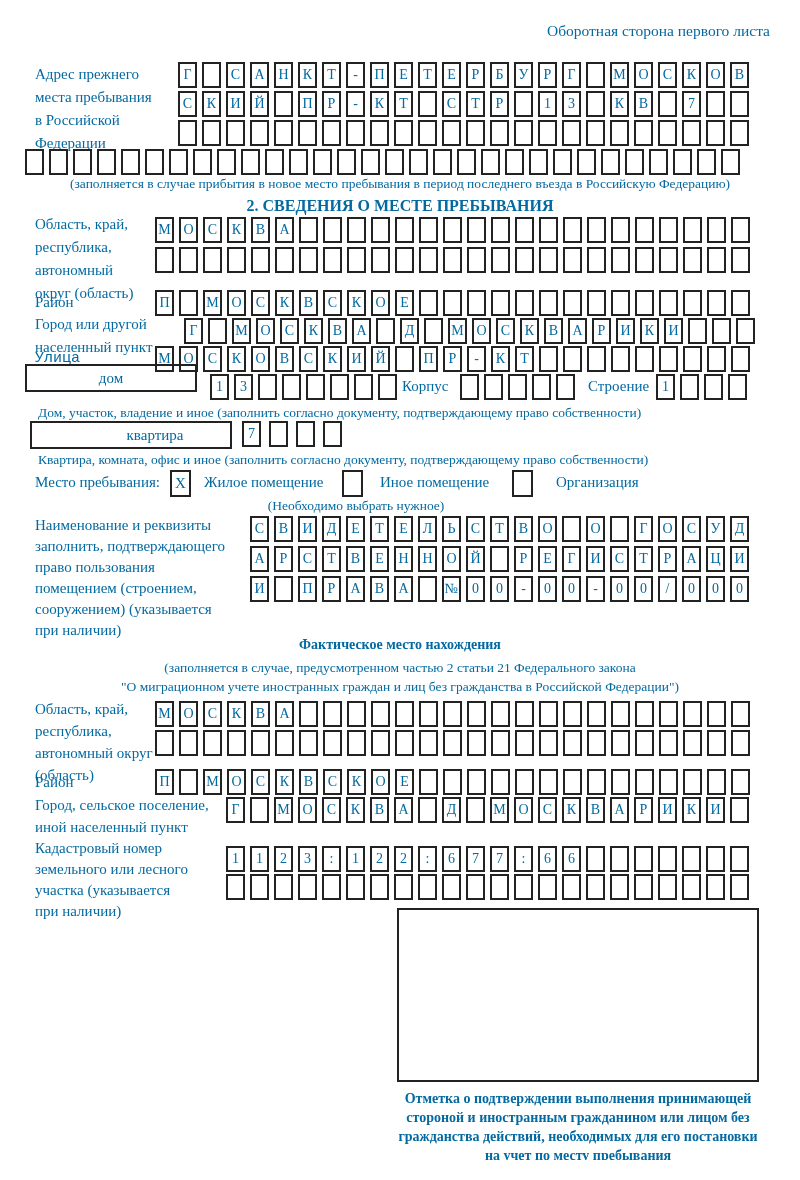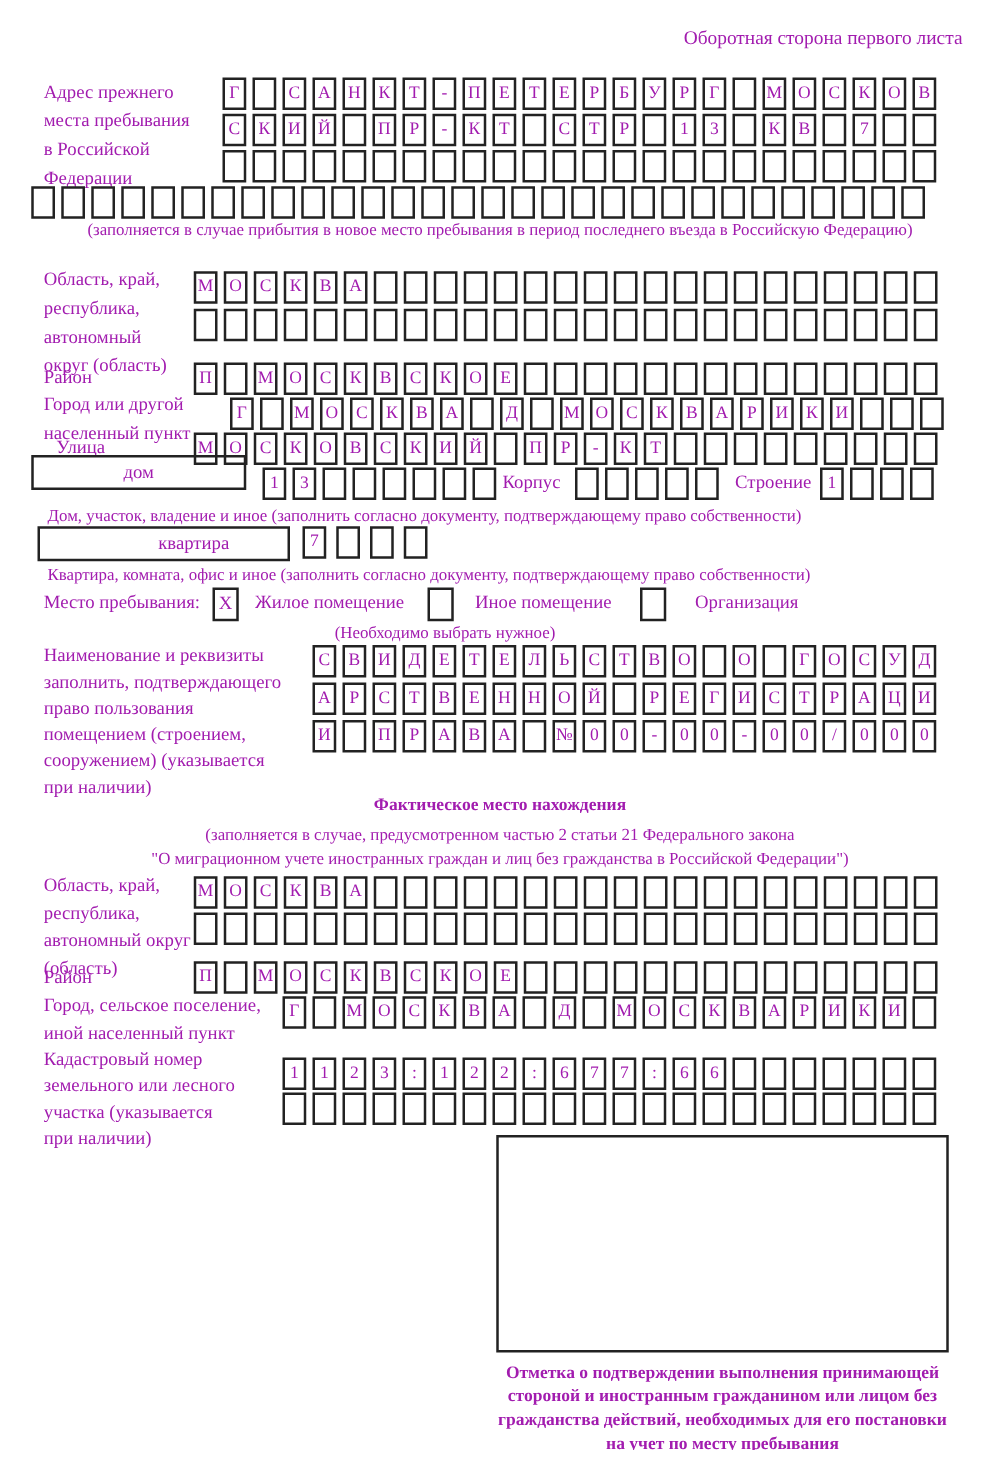--- a/index.html
+++ b/index.html
@@ -1,17 +1,17 @@
 <!DOCTYPE html>
 <html><head>
 <meta charset="utf-8">
 <style>
   html,body{margin:0;padding:0;background:#fff;}
   .page{position:relative;width:800px;height:1160px;background:#fff;overflow:hidden;
-        font-family:"Liberation Serif",serif;color:#a21caf;}
+        font-family:"Liberation Serif",serif;color:#0369a1;}
   .hdr{position:absolute;font-size:15.5px;}
   .lbl{position:absolute;font-size:15px;line-height:23px;}
   .lbl2{position:absolute;font-size:15px;line-height:21px;}
   .inlabel{position:absolute;font-size:15px;}
   .row{position:absolute;display:flex;}
   .cell{flex:0 0 auto;width:19px;height:26px;margin-right:5px;border:2px solid #222;
         box-sizing:border-box;text-align:center;font-size:14px;line-height:22px;}
   .cells-wide .cell{margin-right:8px;}
   .widebox{position:absolute;height:28px;border:2px solid #222;box-sizing:border-box;
         text-align:center;font-size:15px;line-height:24px;}
@@ -141,20 +141,21 @@
       <span class="cell"></span>
       <span class="cell"></span>
       <span class="cell"></span>
       <span class="cell"></span>
       <span class="cell"></span>
       <span class="cell"></span>
       <span class="cell"></span>
     </div>
   <div class="caption center" style="left:0;top:176px;width:800px;">(заполняется в случае прибытия в новое место пребывания в период последнего въезда в Российскую Федерацию)</div>
 
+  <div class="title center" style="left:0;top:197px;width:800px;">2. СВЕДЕНИЯ О МЕСТЕ ПРЕБЫВАНИЯ</div>
 
   <div class="lbl" style="left:35px;top:213px;">
     <div>Область, край,</div>
     <div>республика,</div>
     <div>автономный</div>
     <div>округ (область)</div>
   </div>
   <div class="row" style="left:155px;top:217px;">
       <span class="cell">М</span>
       <span class="cell">О</span>
@@ -263,21 +264,21 @@
       <span class="cell">А</span>
       <span class="cell">Р</span>
       <span class="cell">И</span>
       <span class="cell">К</span>
       <span class="cell">И</span>
       <span class="cell"></span>
       <span class="cell"></span>
       <span class="cell"></span>
     </div>
 
-  <div class="inlabel" style="left:45px;top:350px;">Улица</div>
+  <div class="inlabel" style="left:35px;top:350px;font-family:Liberation Mono, monospace;">Улица</div>
   <div class="row" style="left:155px;top:346px;">
       <span class="cell">М</span>
       <span class="cell">О</span>
       <span class="cell">С</span>
       <span class="cell">К</span>
       <span class="cell">О</span>
       <span class="cell">В</span>
       <span class="cell">С</span>
       <span class="cell">К</span>
       <span class="cell">И</span>

